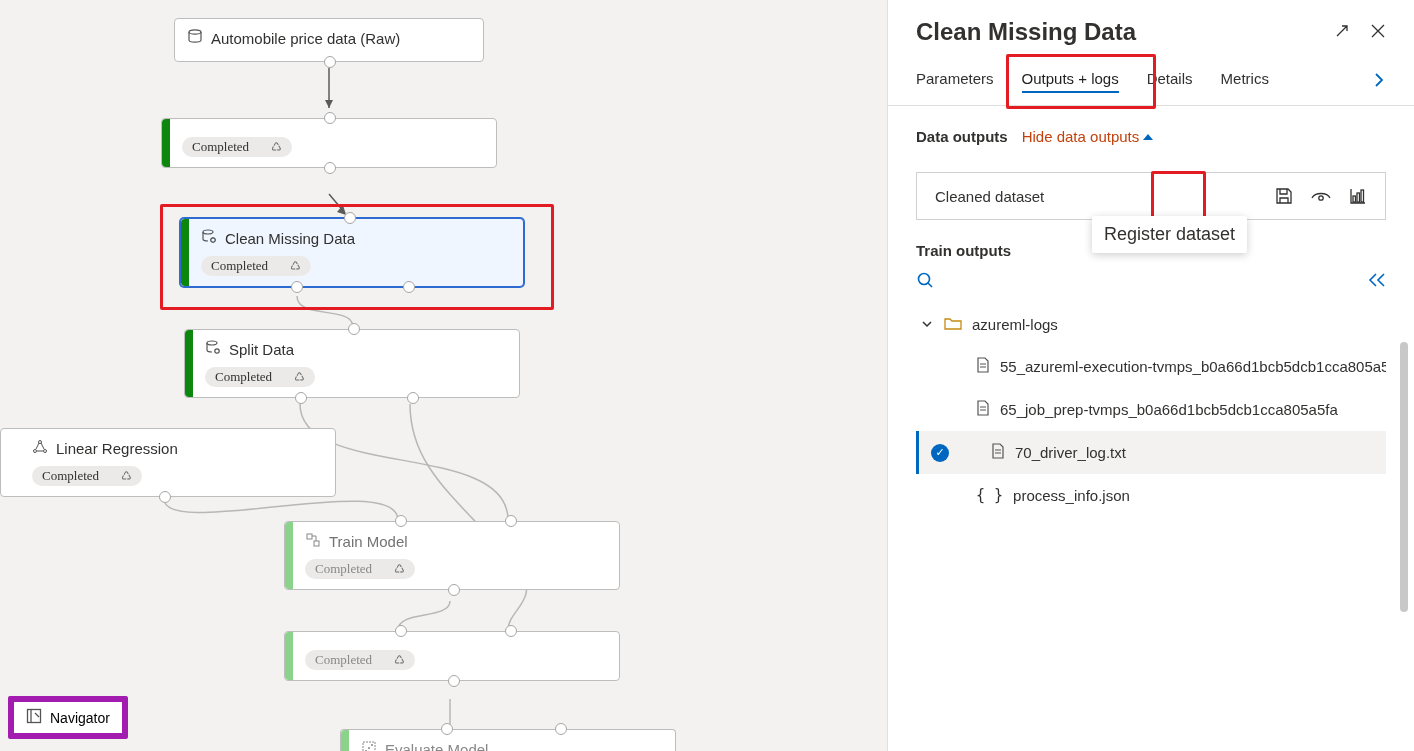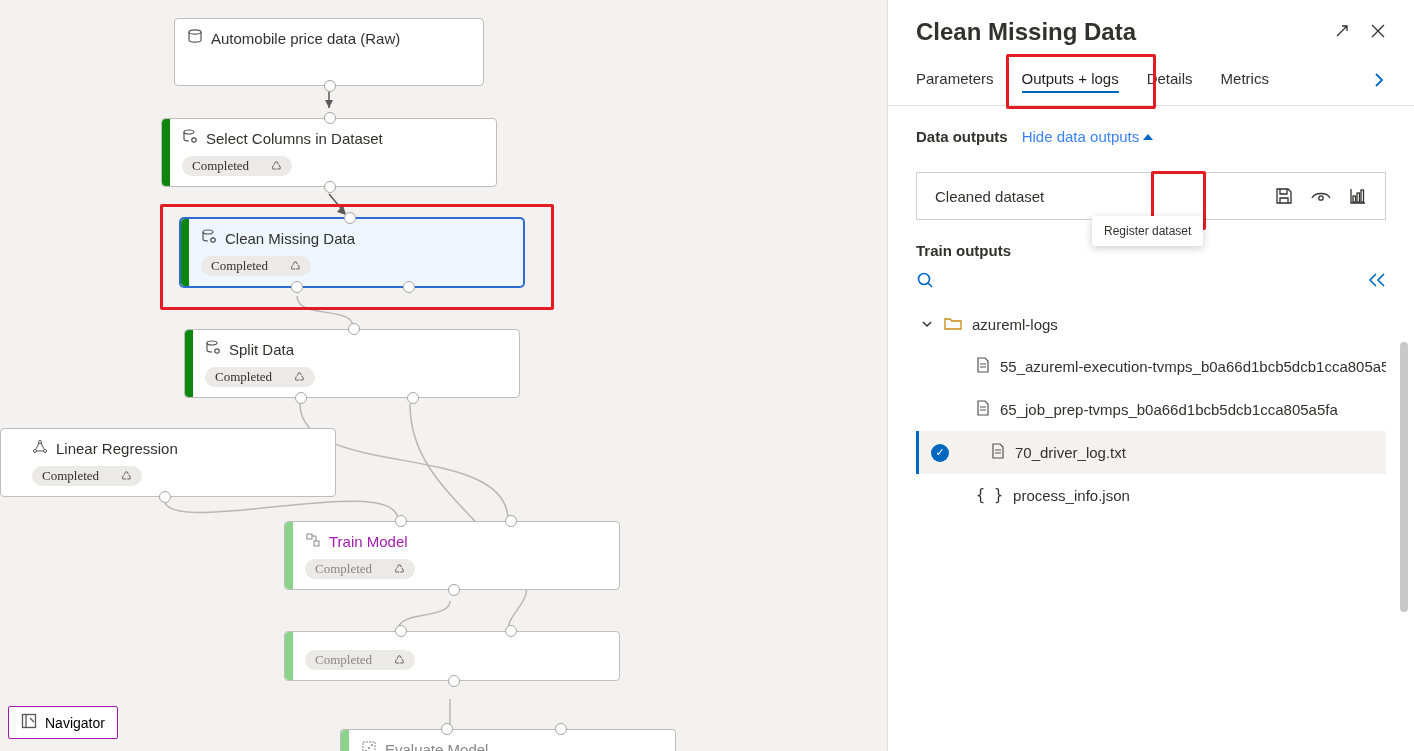--- a/index.html
+++ b/index.html
@@ -41,21 +41,21 @@
       position: absolute; width: 12px; height: 12px; border-radius: 50%;
       background: #fff; border: 1px solid #a6a6a6;
     }
     svg.wires { position: absolute; top: 0; left: 0; width: 887px; height: 751px; pointer-events: none; }
     svg.wires path { fill: none; stroke: #b7b7b7; stroke-width: 1.5; }
     svg.wires path.dark { stroke: #5b5b5b; }
     svg.wires .arrow { fill: #5b5b5b; }
 
     .navigator-btn {
       position: absolute; left: 8px; bottom: 12px; background: #fff;
-      border: 1px solid #a21caf; padding: 6px 12px; display: flex;
+      border: 6px solid #a21caf; padding: 6px 12px; display: flex;
       align-items: center; gap: 8px; font-size: 14px; cursor: pointer; border-radius: 2px;
     }
 
     
     .panel-header {
       display: flex; align-items: center; justify-content: space-between;
       padding: 18px 28px 12px 28px;
     }
     .panel-title { font-size: 24px; font-weight: 600; }
     .panel-icons { display: flex; gap: 20px; }
@@ -64,32 +64,32 @@
       display: flex; align-items: center; gap: 28px;
       padding: 0 28px; border-bottom: 1px solid #e1dfdd; height: 48px;
       position: relative;
     }
     .tab { font-size: 15px; color: #323130; cursor: pointer; padding-bottom: 6px; }
     .tab.active { color: #201f1e; font-weight: 400; border-bottom: 2px solid #0067c0; padding-bottom: 4px; }
     .tabs .nav-arrow { margin-left: auto; color: #0067c0; cursor: pointer; }
     .panel-body { flex: 1; overflow: hidden; padding: 22px 28px 0 28px; position: relative; }
     .section-row { display: flex; align-items: center; gap: 14px; margin-bottom: 27px; }
     .section-title { font-weight: 600; font-size: 15px; }
-    .section-link { color: #3b82f6; cursor: pointer; display: inline-flex; align-items: center; gap: 4px; font-size: 15px; }
+    .section-link { color: #c2410c; cursor: pointer; display: inline-flex; align-items: center; gap: 4px; font-size: 15px; }
     .chev-up { display: inline-block; border-left: 5px solid transparent; border-right: 5px solid transparent; border-bottom: 6px solid #0067c0; }
     .output-box {
       border: 1px solid #d0d0d0; display: flex; align-items: center;
       justify-content: space-between; padding: 14px 18px; margin-bottom: 16px;
     }
     .output-box .label { font-size: 15px; }
     .output-actions { display: flex; gap: 18px; align-items: center; }
     .output-actions .act { cursor: pointer; color: #323130; display: inline-flex; }
     .tooltip {
       position: absolute; background: #fff; border-radius: 2px;
-      box-shadow: 0 2px 8px rgba(0,0,0,0.2); padding: 8px 12px; font-size: 12px;
+      box-shadow: 0 2px 8px rgba(0,0,0,0.2); padding: 8px 12px; font-size: 18px;
       z-index: 5;
     }
     .other-title { font-weight: 600; font-size: 15px; margin-top: 22px; margin-bottom: 12px; }
     .search-row { display: flex; align-items: center; justify-content: space-between; margin-bottom: 12px; }
     .search-icon { color: #0067c0; }
     .collapse-icon { color: #0067c0; cursor: pointer; }
     .tree { position: relative; }
     .tree-row {
       display: flex; align-items: center; gap: 10px; padding: 12px 4px;
       font-size: 15px; white-space: nowrap; overflow: hidden;
@@ -125,65 +125,54 @@
 
     <path d="M410,404 C410,470 460,500 520,570 C540,600 508,610 508,630"></path>
 
     <path d="M164,499 C164,540 398,470 398,520"></path>
 
     <path d="M450,601 C450,620 398,610 398,630"></path>
 
     <path d="M450,699 C450,720 450,720 450,729"></path>
   </svg>
 
-  <div class="node" style="left:174px; top:18px; width:310px; height:68px;">
+  <div class="node" style="left:174px; top:18px; width:310px; height:44px;">
     <div class="title-row">
       <span class="svg-icon">
         <svg width="16" height="16" viewBox="0 0 16 16">
             <ellipse cx="8" cy="3" rx="6" ry="2.2" fill="none" stroke="#555" stroke-width="1.2"></ellipse>
             <path d="M2 3v8c0 1.2 2.7 2.2 6 2.2s6-1 6-2.2V3" fill="none" stroke="#555" stroke-width="1.2"></path>
           </svg>
       </span>
       <span class="title">Automobile price data (Raw)</span>
     </div>
     <div class="port" style="left:149px; bottom:-7px;"></div>
   </div>
 
   <div class="node" style="left:161px; top:118px; width:336px;">
+    <div class="green-bar bar-dark"></div>
+    <div class="status-chip" style="margin-left:8px;">
+      <span>Completed</span>
+      <span class="recycle-icon">♺</span>
+    </div>
+    <div class="port" style="left:162px; top:-7px;"></div>
+    <div class="port" style="left:162px; bottom:-7px;"></div>
+  </div>
+
+  <div class="node selected" style="left:180px; top:218px; width:344px;">
     <div class="green-bar bar-dark"></div>
     <div class="title-row" style="margin-left:8px;">
       <span class="svg-icon">
         <svg width="16" height="16" viewBox="0 0 16 16">
             <ellipse cx="7" cy="3" rx="5" ry="2" fill="none" stroke="#555" stroke-width="1.2"></ellipse>
             <path d="M2 3v7c0 1.1 2.2 2 5 2" fill="none" stroke="#555" stroke-width="1.2"></path>
             <circle cx="12" cy="11" r="2.2" fill="none" stroke="#555" stroke-width="1.2"></circle>
             <path d="M12 9v-1 M12 14v-1 M14 11h1 M9 11h1" stroke="#555" stroke-width="1"></path>
           </svg>
       </span>
-      <span class="title">Select Columns in Dataset</span>
-    </div>
-    <div class="status-chip" style="margin-left:8px;">
-      <span>Completed</span>
-      <span class="recycle-icon">♺</span>
-    </div>
-    <div class="port" style="left:162px; top:-7px;"></div>
-    <div class="port" style="left:162px; bottom:-7px;"></div>
-  </div>
-
-  <div class="node selected" style="left:180px; top:218px; width:344px;">
-    <div class="green-bar bar-dark"></div>
-    <div class="title-row" style="margin-left:8px;">
-      <span class="svg-icon">
-        <svg width="16" height="16" viewBox="0 0 16 16">
-            <ellipse cx="7" cy="3" rx="5" ry="2" fill="none" stroke="#555" stroke-width="1.2"></ellipse>
-            <path d="M2 3v7c0 1.1 2.2 2 5 2" fill="none" stroke="#555" stroke-width="1.2"></path>
-            <circle cx="12" cy="11" r="2.2" fill="none" stroke="#555" stroke-width="1.2"></circle>
-            <path d="M12 9v-1 M12 14v-1 M14 11h1 M9 11h1" stroke="#555" stroke-width="1"></path>
-          </svg>
-      </span>
       <span class="title">Clean Missing Data</span>
     </div>
     <div class="status-chip" style="margin-left:8px;">
       <span>Completed</span>
       <span class="recycle-icon">♺</span>
     </div>
     <div class="port" style="left:163px; top:-7px;"></div>
     <div class="port" style="left:110px; bottom:-7px;"></div>
     <div class="port" style="left:222px; bottom:-7px;"></div>
   </div>
@@ -232,21 +221,21 @@
   <div class="node" style="left:284px; top:521px; width:336px;">
     <div class="green-bar bar-light"></div>
     <div class="title-row" style="margin-left:8px;">
       <span class="svg-icon">
         <svg width="16" height="16" viewBox="0 0 16 16">
             <rect x="2" y="2" width="5" height="5" fill="none" stroke="#888"></rect>
             <rect x="9" y="9" width="5" height="5" fill="none" stroke="#888"></rect>
             <path d="M7 4h4 M11 4v5" stroke="#888"></path>
           </svg>
       </span>
-      <span class="title" style="color:#a21caf;">Train Model</span>
+      <span class="title" style="color:#737373;">Train Model</span>
     </div>
     <div class="status-chip" style="margin-left:8px;">
       <span style="color:#888;">Completed</span>
       <span class="recycle-icon">♺</span>
     </div>
     <div class="port" style="left:110px; top:-7px;"></div>
     <div class="port" style="left:220px; top:-7px;"></div>
     <div class="port" style="left:163px; bottom:-7px;"></div>
   </div>
 

